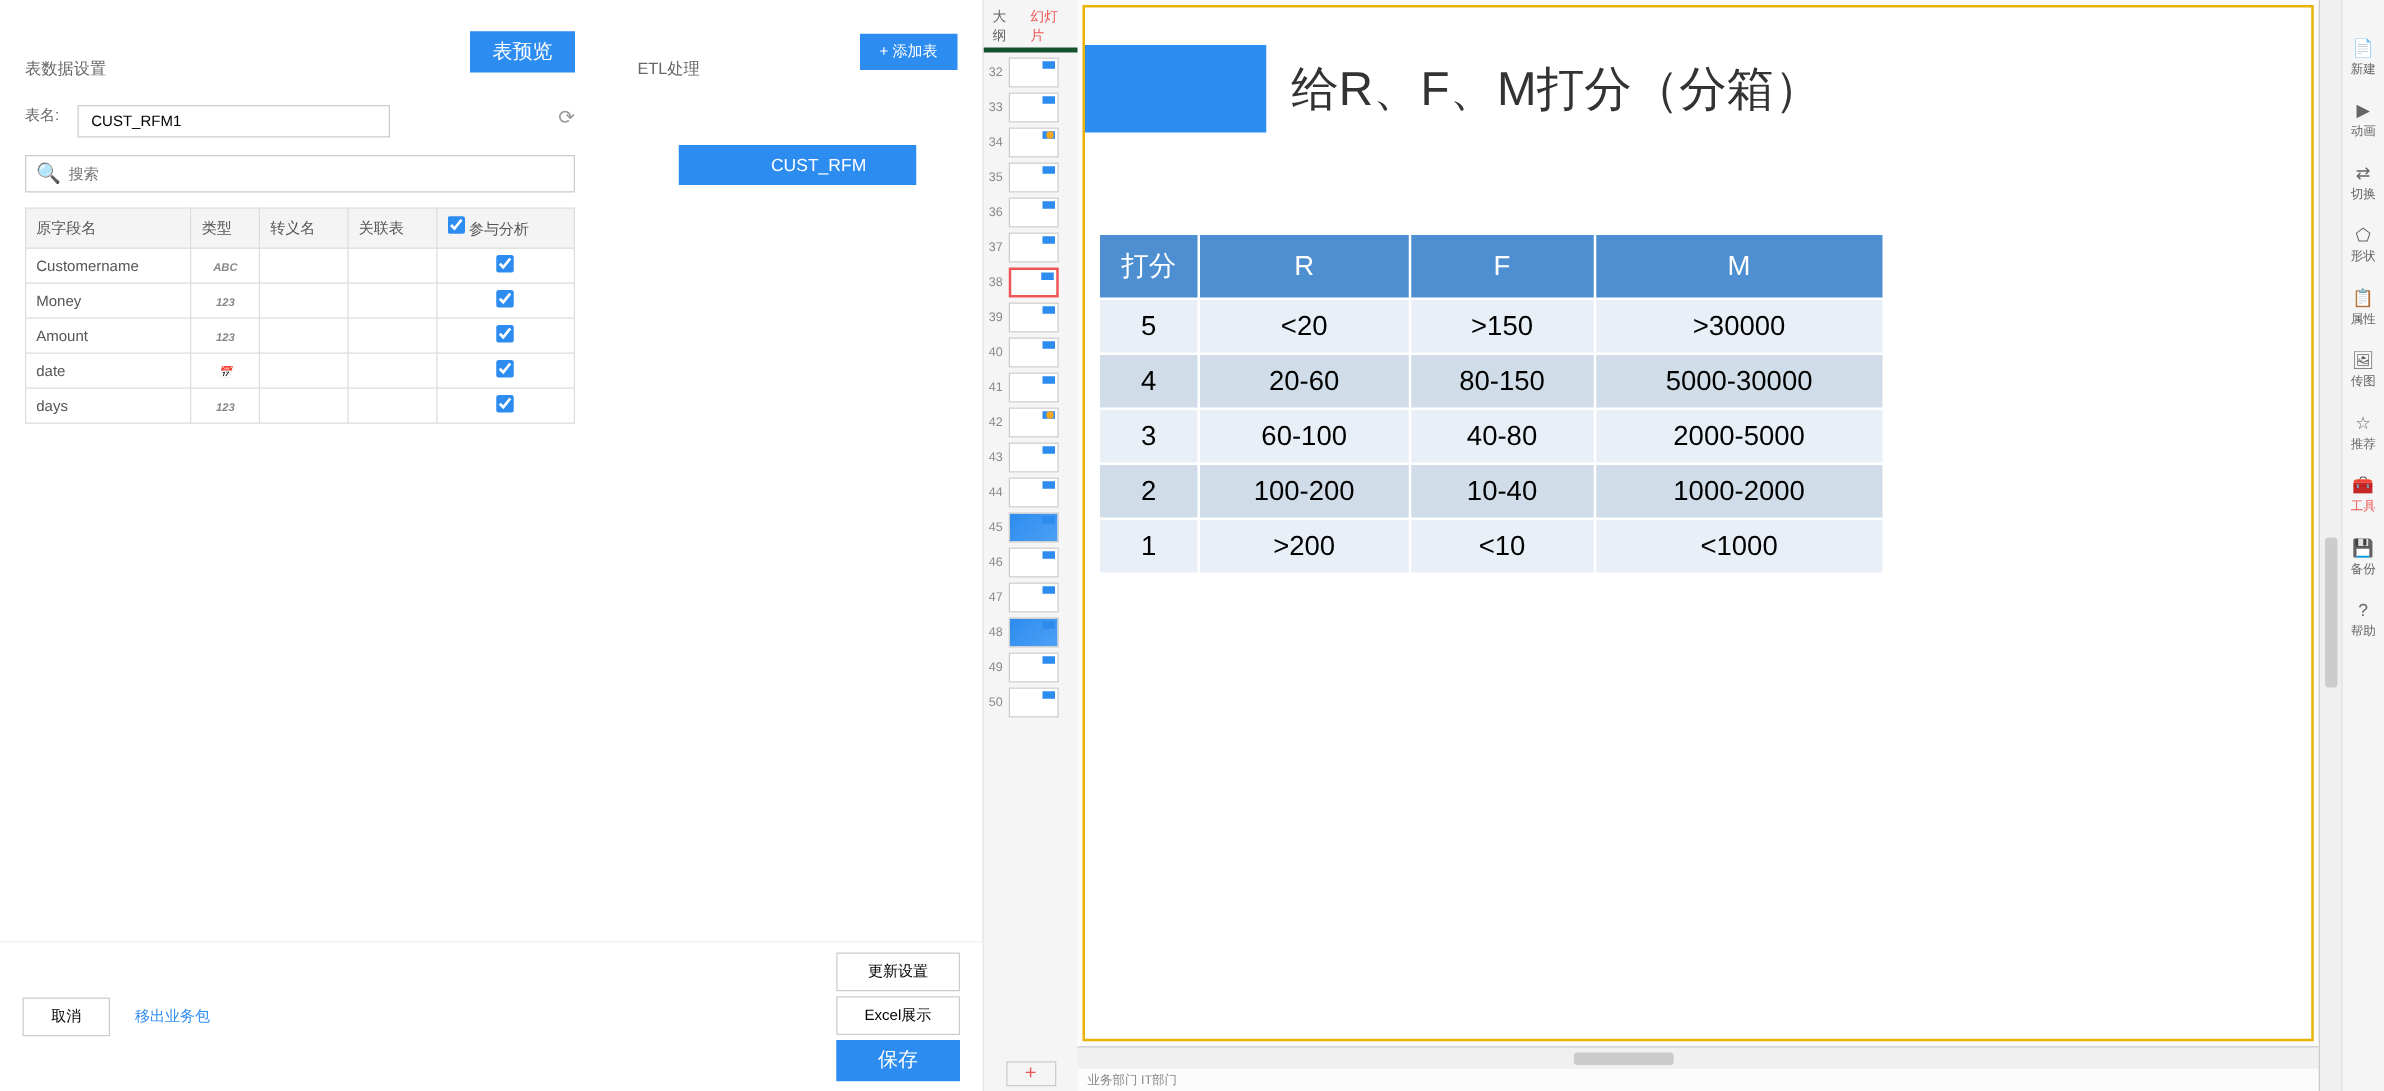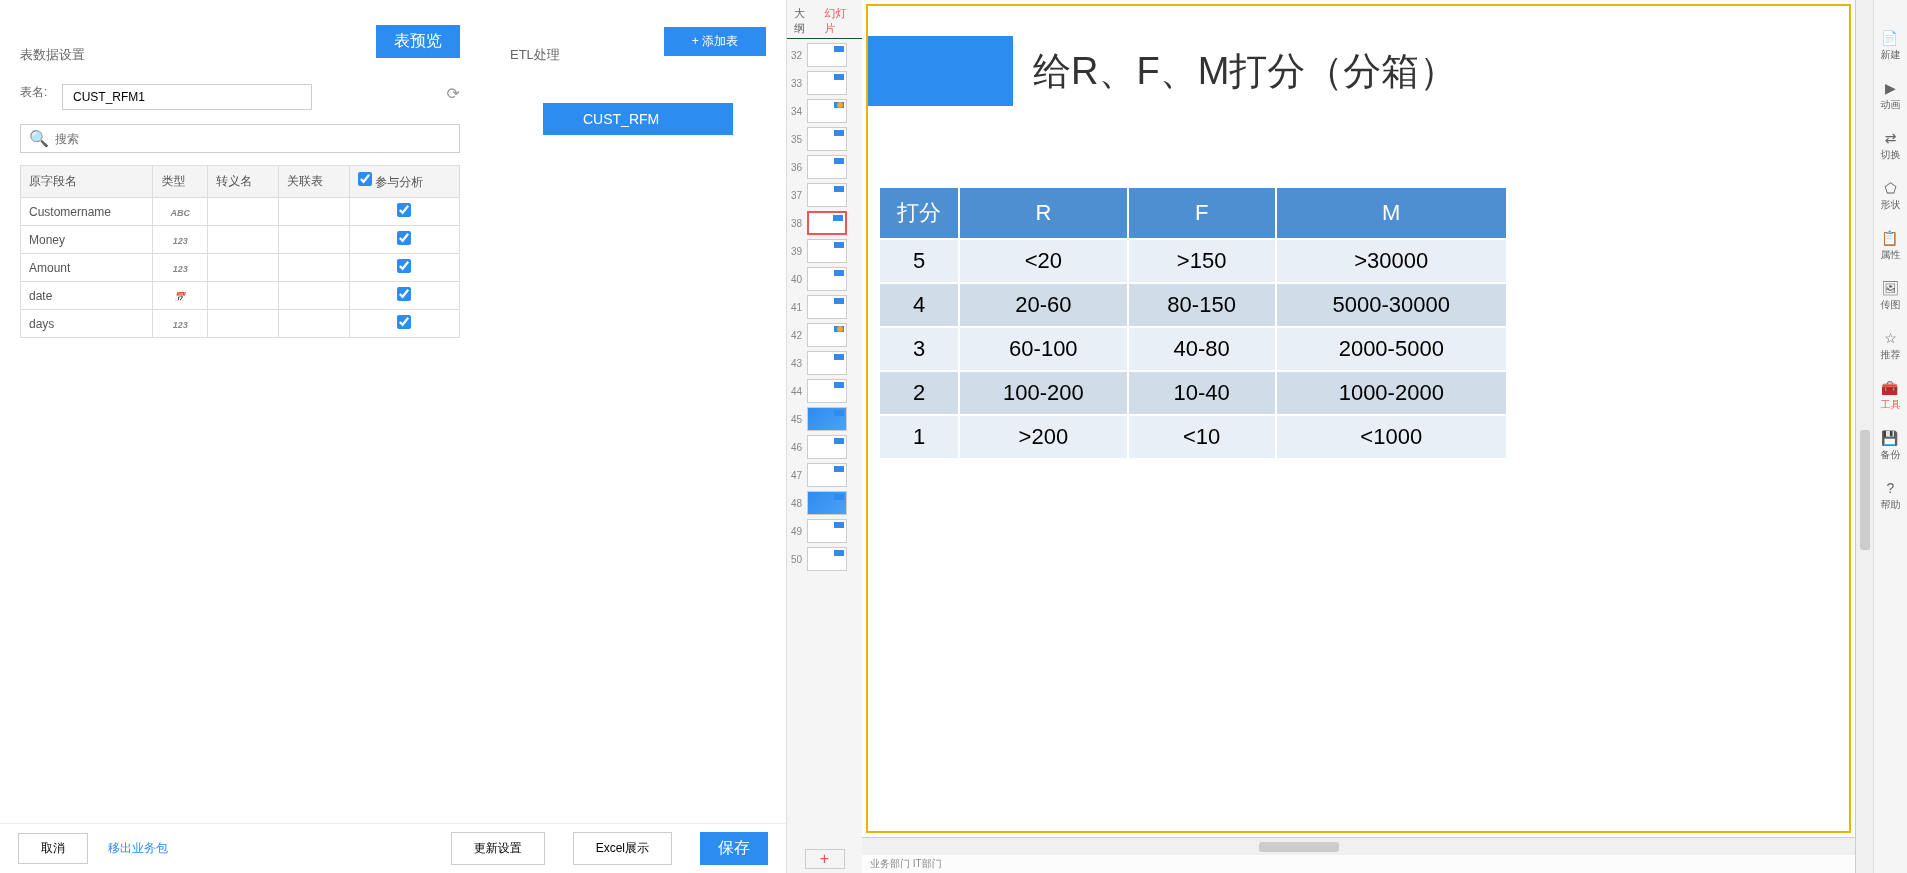--- a/index.html
+++ b/index.html
@@ -2,21 +2,21 @@
 <html><head>
   <meta charset="utf-8">
   <style>
     * { margin: 0; padding: 0; box-sizing: border-box; font-family: "Microsoft YaHei", Arial, sans-serif; }
     body { display: flex; width: 1907px; height: 873px; background: #fff; overflow: hidden; }
     
     .left-panel { width: 786px; height: 100%; display: flex; flex-direction: column; padding: 18px 20px 0; position: relative; }
     .section-header { display: flex; justify-content: space-between; align-items: center; margin-bottom: 20px; }
     .section-title { font-size: 13px; color: #666; margin-top: 28px; }
     .btn-primary { background: #2d8cf0; color: #fff; border: none; padding: 6px 18px; font-size: 16px; cursor: pointer; }
-    .btn-add { background: #2d8cf0; color: #fff; border: none; padding: 6px 28px; font-size: 12px; cursor: pointer; }
+    .btn-add { background: #2d8cf0; color: #fff; border: none; padding: 6px 16px; font-size: 12px; cursor: pointer; }
     
     .two-col { display: flex; gap: 50px; }
     .col { flex: 1; }
     .col-left { width: 440px; flex: 0 0 440px; }
     
     .form-row { display: flex; gap: 12px; margin-bottom: 14px; }
     .form-label { font-size: 12px; color: #666; width: 30px; }
     .text-input { border: 1px solid #ccc; padding: 5px 10px; font-size: 12px; width: 250px; }
     .refresh-icon { margin-left: auto; color: #999; font-size: 16px; cursor: pointer; }
     
@@ -26,31 +26,31 @@
     
     table.fields { width: 100%; border-collapse: collapse; font-size: 12px; }
     table.fields th { background: #f4f4f4; border: 1px solid #ddd; padding: 6px 8px; text-align: left; color: #555; font-weight: normal; }
     table.fields td { border: 1px solid #ddd; padding: 5px 8px; color: #555; }
     table.fields td.type { text-align: center; font-style: italic; }
     .type-badge { display: inline-block; font-size: 9px; color: #888; font-weight: bold; }
     .chk { width: 14px; height: 14px; accent-color: #2d8cf0; }
     td.chk-cell { text-align: center; }
     th.chk-cell { text-align: left; }
     
-    .etl-node { background: #2d8cf0; color: #fff; text-align: left; padding: 8px 40px; font-size: 14px; margin: 39px auto 0; width: 190px; }
+    .etl-node { background: #2d8cf0; color: #fff; text-align: right; padding: 8px 40px; font-size: 14px; margin: 52px auto 0; width: 190px; }
     
     .footer-bar { position: absolute; bottom: 0; left: 0; right: 0; display: flex; align-items: center; padding: 8px 18px; border-top: 1px solid #eee; gap: 20px; background: #fff; }
     .btn-secondary { border: 1px solid #ccc; background: #fff; padding: 6px 22px; font-size: 12px; cursor: pointer; }
     .link { color: #2d8cf0; font-size: 12px; cursor: pointer; }
-    .footer-right { margin-left: auto; display: flex; gap: 28px; }
+    .footer-right { margin-left: auto; display: flex; gap: 4px; flex-direction: column; }
     
     .right-panel { flex: 1; height: 100%; display: flex; background: #fcfcfc; border-left: 1px solid #ddd; }
     
     .outline-col { width: 75px; background: #f5f5f5; display: flex; flex-direction: column; }
-    .outline-tabs { display: flex; font-size: 11px; padding: 4px 4px 0; gap: 4px; border-bottom: 1px solid #14532d; }
+    .outline-tabs { display: flex; font-size: 11px; padding: 4px 4px 0; gap: 4px; border-bottom: 4px solid #14532d; }
     .outline-tab { padding: 2px 3px; color: #666; cursor: pointer; }
     .outline-tab.active { color: #e55; }
     .thumbs { flex: 1; overflow-y: auto; padding: 4px; }
     .thumb-row { display: flex; align-items: center; gap: 5px; margin-bottom: 4px; font-size: 10px; color: #888; }
     .thumb { width: 40px; height: 24px; background: #fff; border: 1px solid #ccc; position: relative; overflow: hidden; }
     .thumb.selected { border: 2px solid #e55; }
     .thumb-accent { position: absolute; top: 2px; right: 2px; width: 10px; height: 6px; background: #2d8cf0; }
     .thumb-blue { background: linear-gradient(135deg, #2d8cf0, #4da0f5); }
     .thumb-orange-dot { position: absolute; top: 2px; right: 3px; width: 6px; height: 6px; border-radius: 50%; background: #f5a623; }
     .add-slide { width: 40px; height: 20px; margin: 4px auto; border: 1px solid #ccc; display: flex; align-items: center; justify-content: center; font-size: 16px; color: #e55; cursor: pointer; }

